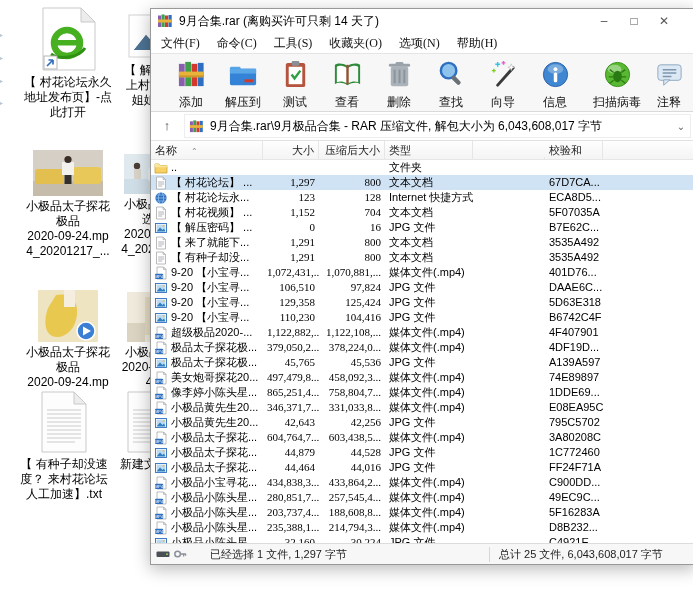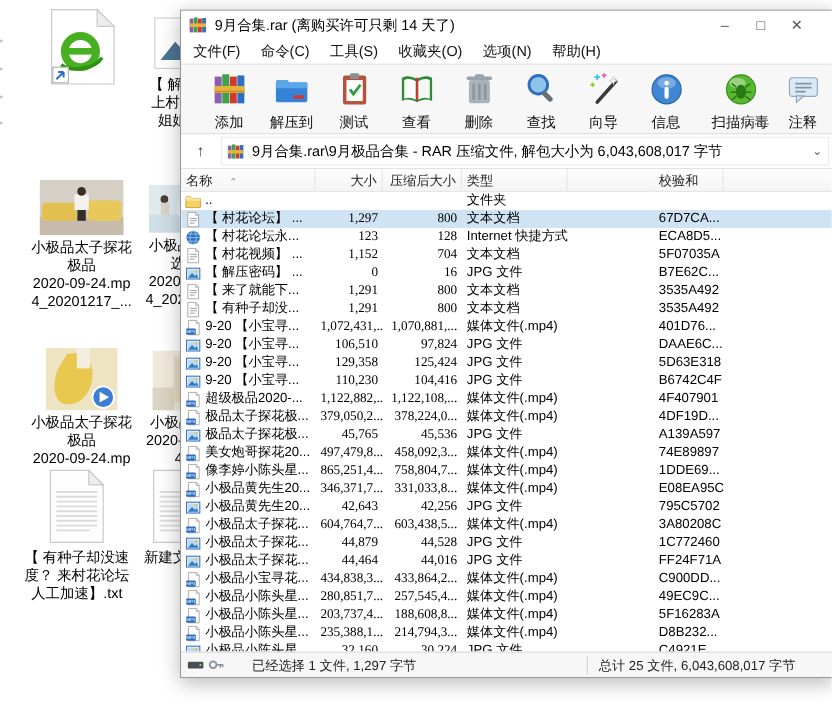--- a/index.html
+++ b/index.html
@@ -22,21 +22,21 @@
     background:#fff;border:1px solid #999;box-sizing:border-box;
     box-shadow:0 4px 16px rgba(0,0,0,.28);
     display:flex;flex-direction:column;font-size:12px;
   }
   .titlebar{height:24px;flex:none;display:flex;align-items:center;padding:0 6px;background:#fff;}
   .titlebar .app-icon{width:16px;height:16px;flex:none;}
   .title-text{font-size:12px;color:#000;margin-left:6px;flex:1;white-space:nowrap;overflow:hidden;}
   .win-controls{display:flex;flex:none;margin-right:10px;}
   .win-btn{width:30px;text-align:center;color:#555;font-size:12px;line-height:22px;}
   .menubar{height:20px;flex:none;display:flex;align-items:center;padding:0 10px;background:#fff;font-size:12px;color:#111;}
-  .menu-item{margin-right:17px;white-space:nowrap;}
+  .menu-item{margin-right:17px;white-space:nowrap;font-family:Liberation Serif, serif;}
   .toolbar{
     height:59px;flex:none;display:flex;align-items:flex-start;
     padding:3px 2px 0 8px;background:#f7f7f7;
     border-top:1px solid #e5e5e5;border-bottom:1px solid #dadada;
     box-sizing:border-box;
   }
   .tbtn{display:flex;flex-direction:column;align-items:center;min-width:38px;padding:2px 1px 0;color:#111;margin-left:12px;}
   .tbtn svg{width:31px;height:31px;flex:none;}
   .tbtn .tlabel{margin-top:1px;font-size:12px;white-space:nowrap;}
   .tsep{width:1px;align-self:stretch;background:#dcdcdc;margin:3px 5px 6px;}
@@ -73,20 +73,25 @@
     <div class="desktop-icon" style="left: 20px; top: 6px; width: 96px;">
       <span class="dicon" style="width: 62px; height: 66px;"><svg viewBox="0 0 62 66">
           <path d="M6 2 H44 L58 16 V64 H6 Z" fill="#fff" stroke="#c9c9c9"></path>
           <path d="M44 2 V16 H58 Z" fill="#ececec" stroke="#c9c9c9"></path>
           <circle cx="30" cy="37" r="13" fill="none" stroke="#46b020" stroke-width="6.5"></circle>
           <rect x="19" y="34" width="23" height="5.5" fill="#46b020"></rect>
           <path d="M14 48 C22 54 42 52 48 42" stroke="#2e9114" stroke-width="3" fill="none"></path>
           <rect x="7" y="50" width="13" height="13" fill="#fff" stroke="#b5b5b5"></rect>
           <path d="M10 60 L16 54 M16 54 h-4.5 M16 54 v4.5" stroke="#2f6fc1" stroke-width="1.7" fill="none"></path>
         </svg></span>
+      <div class="dlabel">
+        <span>【 村花论坛永久</span>
+        <span>地址发布页】-点</span>
+        <span>此打开</span>
+      </div>
     </div>
     <div class="desktop-icon" style="left: 106px; top: 12px; width: 88px;">
       <span class="dicon" style="width: 46px; height: 48px;"><svg viewBox="0 0 46 48">
           <rect x="2" y="3" width="42" height="42" fill="#fff" stroke="#d2d2d2"></rect>
           <circle cx="31" cy="15" r="3.6" fill="#9ec1d8"></circle>
           <path d="M7 38 L19 23 L27 32 L32 27 L39 38 Z" fill="#3c5a74"></path>
           <path d="M7 38 L19 23 L27 32 L22.5 38 Z" fill="#4d7394"></path>
         </svg></span>
       <div class="dlabel">
         <span>【 解压密</span>

